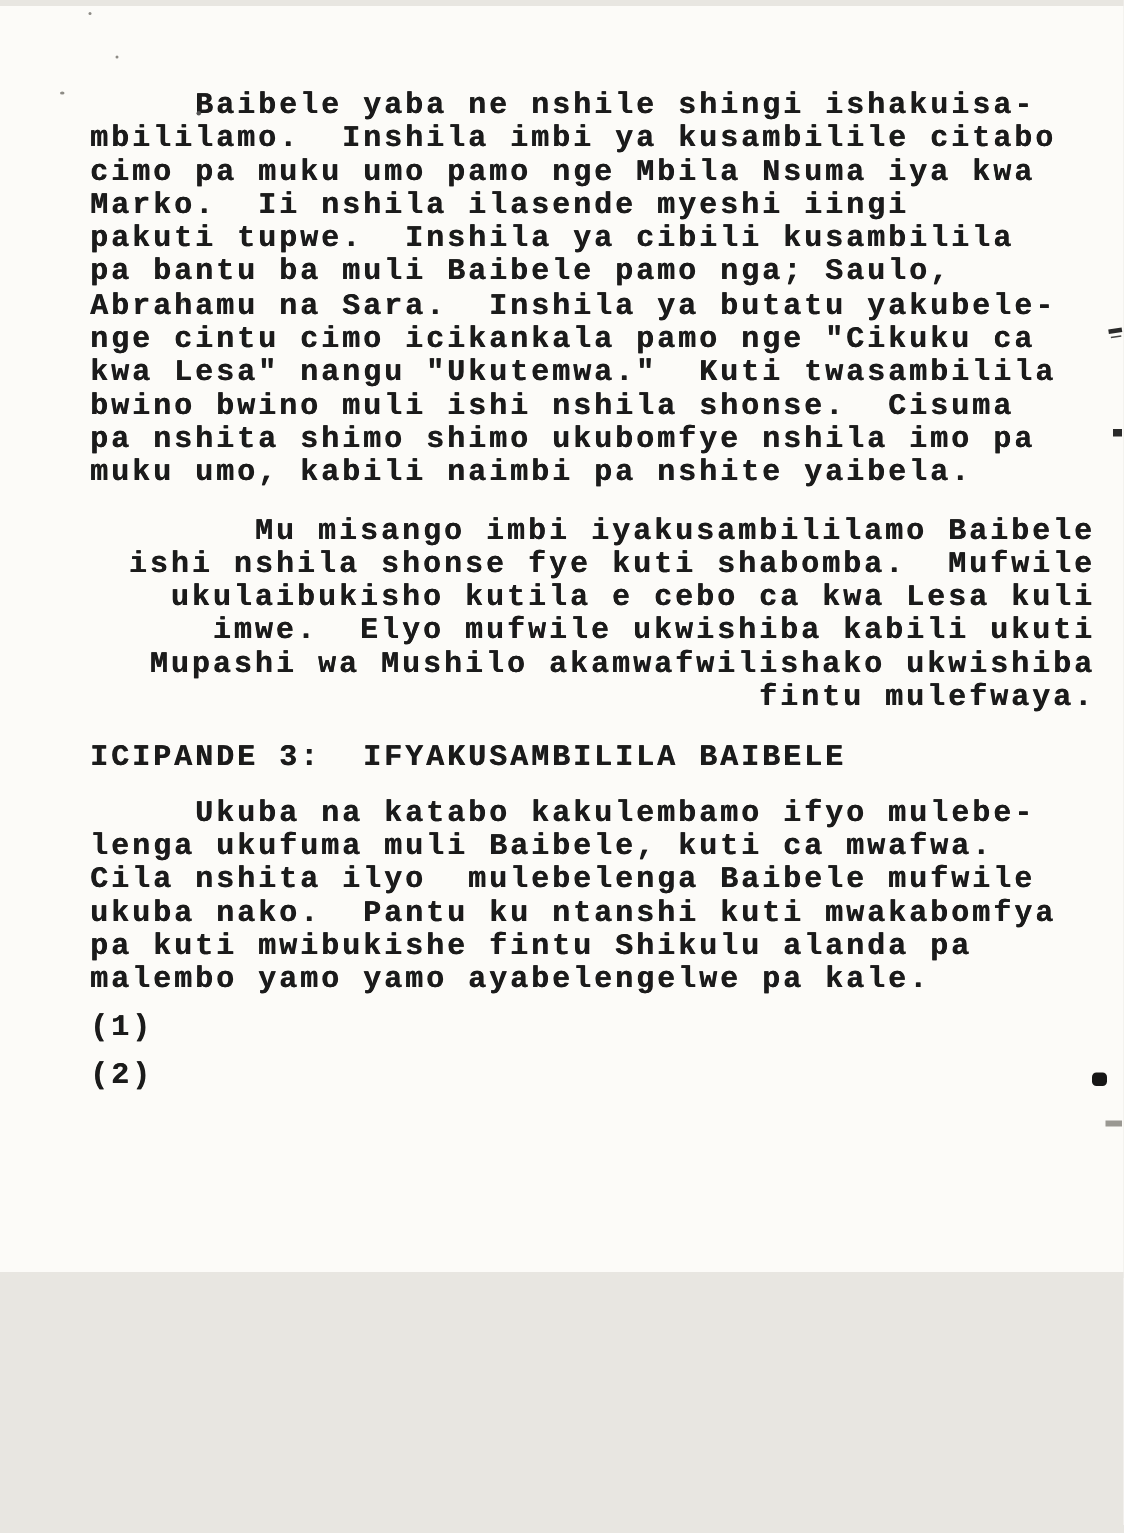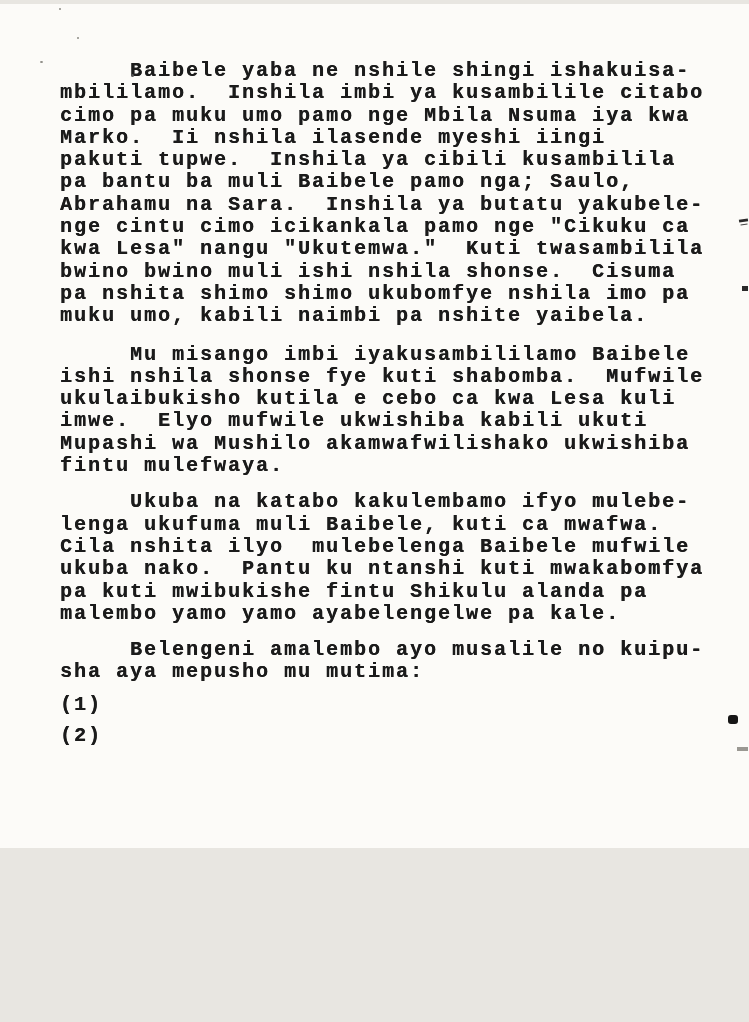--- a/index.html
+++ b/index.html
@@ -26,21 +26,21 @@
     width: 670px;
   }
   .para, .heading, .item-text, .item-marker {
     margin: 0;
     font-size: 20px;
     line-height: 22.3px;
     letter-spacing: 2px;
     white-space: pre-wrap;
     text-shadow: 0.3px 0 0 #1b1b1b;
   }
-  .para-2 { margin-top: 16px; }
+  .para-2 { margin-top: 16px; text-align: right; }
   .heading { margin-top: 18px; font-weight: 700; }
   .para-3 { margin-top: 14px; }
   .para-4 { margin-top: 14px; }
   .list-item {
     display: flex;
     align-items: flex-start;
   }
   .list-item-1 { margin-top: 10px; }
   .list-item-2 { margin-top: 9px; }
   .item-marker {
@@ -88,30 +88,29 @@
 pa nshita shimo shimo ukubomfye nshila imo pa
 muku umo, kabili naimbi pa nshite yaibela.</p>
 
     <p class="para para-2">     Mu misango imbi iyakusambililamo Baibele
 ishi nshila shonse fye kuti shabomba.  Mufwile
 ukulaibukisho kutila e cebo ca kwa Lesa kuli
 imwe.  Elyo mufwile ukwishiba kabili ukuti
 Mupashi wa Mushilo akamwafwilishako ukwishiba
 fintu mulefwaya.</p>
 
+    <h2 class="heading">ICIPANDE 3:  IFYAKUSAMBILILA BAIBELE</h2>
 
     <p class="para para-3">     Ukuba na katabo kakulembamo ifyo mulebe-
 lenga ukufuma muli Baibele, kuti ca mwafwa.
 Cila nshita ilyo  mulebelenga Baibele mufwile
 ukuba nako.  Pantu ku ntanshi kuti mwakabomfya
 pa kuti mwibukishe fintu Shikulu alanda pa
 malembo yamo yamo ayabelengelwe pa kale.</p>
 
-    <p class="para para-4">     Belengeni amalembo ayo musalile no kuipu-
-sha aya mepusho mu mutima:</p>
 
     <div class="list-item list-item-1">
       <span class="item-marker">(1)</span>
     </div>
 
     <div class="list-item list-item-2">
       <span class="item-marker">(2)</span>
     </div>
 
   </div>

